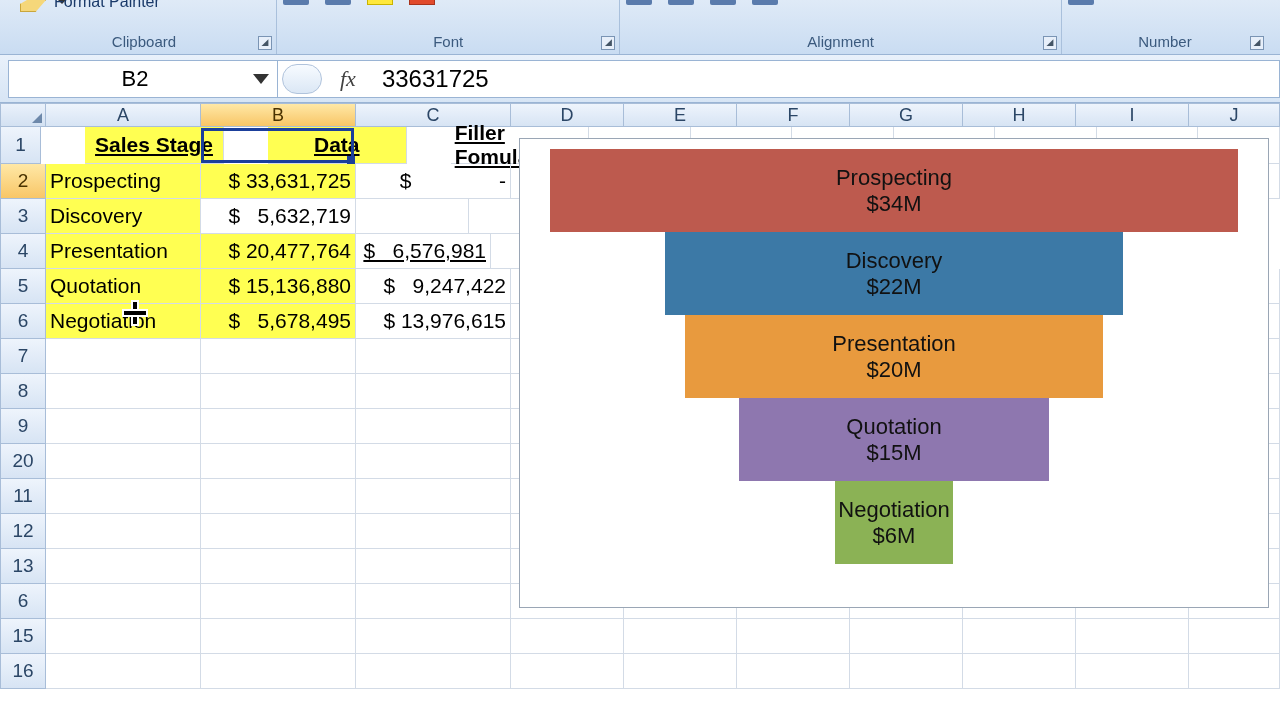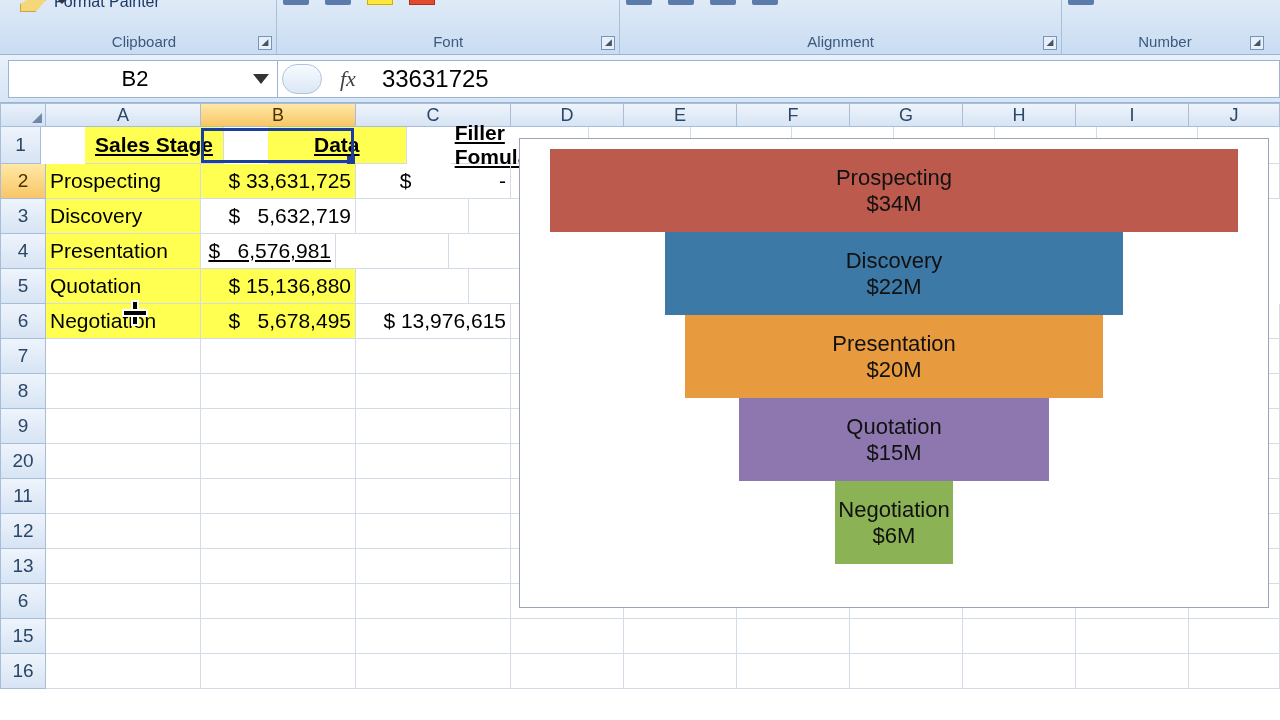--- a/index.html
+++ b/index.html
@@ -236,33 +236,35 @@
         <div class="cell" style="width: 113px;"></div>
         <div class="cell" style="width: 113px;"></div>
         <div class="cell" style="width: 113px;"></div>
         <div class="cell" style="width: 113px;"></div>
         <div class="cell" style="width: 113px;"></div>
         <div class="cell" style="width: 91px;"></div>
       </div>
       <div class="row">
         <div class="rowhdr">4</div>
         <div class="cell l yellow" style="width: 155px;">Presentation</div>
+        <div class="cell r yellow" style="width: 155px; white-space: pre;">$ 20,477,764</div>
         <div class="cell r" style="width: 135px; white-space: pre; text-decoration: underline;">$   6,576,981</div>
         <div class="cell" style="width: 113px;"></div>
         <div class="cell" style="width: 113px;"></div>
         <div class="cell" style="width: 113px;"></div>
         <div class="cell" style="width: 113px;"></div>
         <div class="cell" style="width: 113px;"></div>
         <div class="cell" style="width: 113px;"></div>
         <div class="cell" style="width: 91px;"></div>
       </div>
       <div class="row">
         <div class="rowhdr">5</div>
         <div class="cell l yellow" style="width: 155px;">Quotation</div>
         <div class="cell r yellow" style="width: 155px; white-space: pre;">$ 15,136,880</div>
+        <div class="cell r" style="width: 155px; white-space: pre;">$   9,247,422</div>
         <div class="cell" style="width: 113px;"></div>
         <div class="cell" style="width: 113px;"></div>
         <div class="cell" style="width: 113px;"></div>
         <div class="cell" style="width: 113px;"></div>
         <div class="cell" style="width: 113px;"></div>
         <div class="cell" style="width: 113px;"></div>
         <div class="cell" style="width: 91px;"></div>
       </div>
       <div class="row">
         <div class="rowhdr">6</div>

